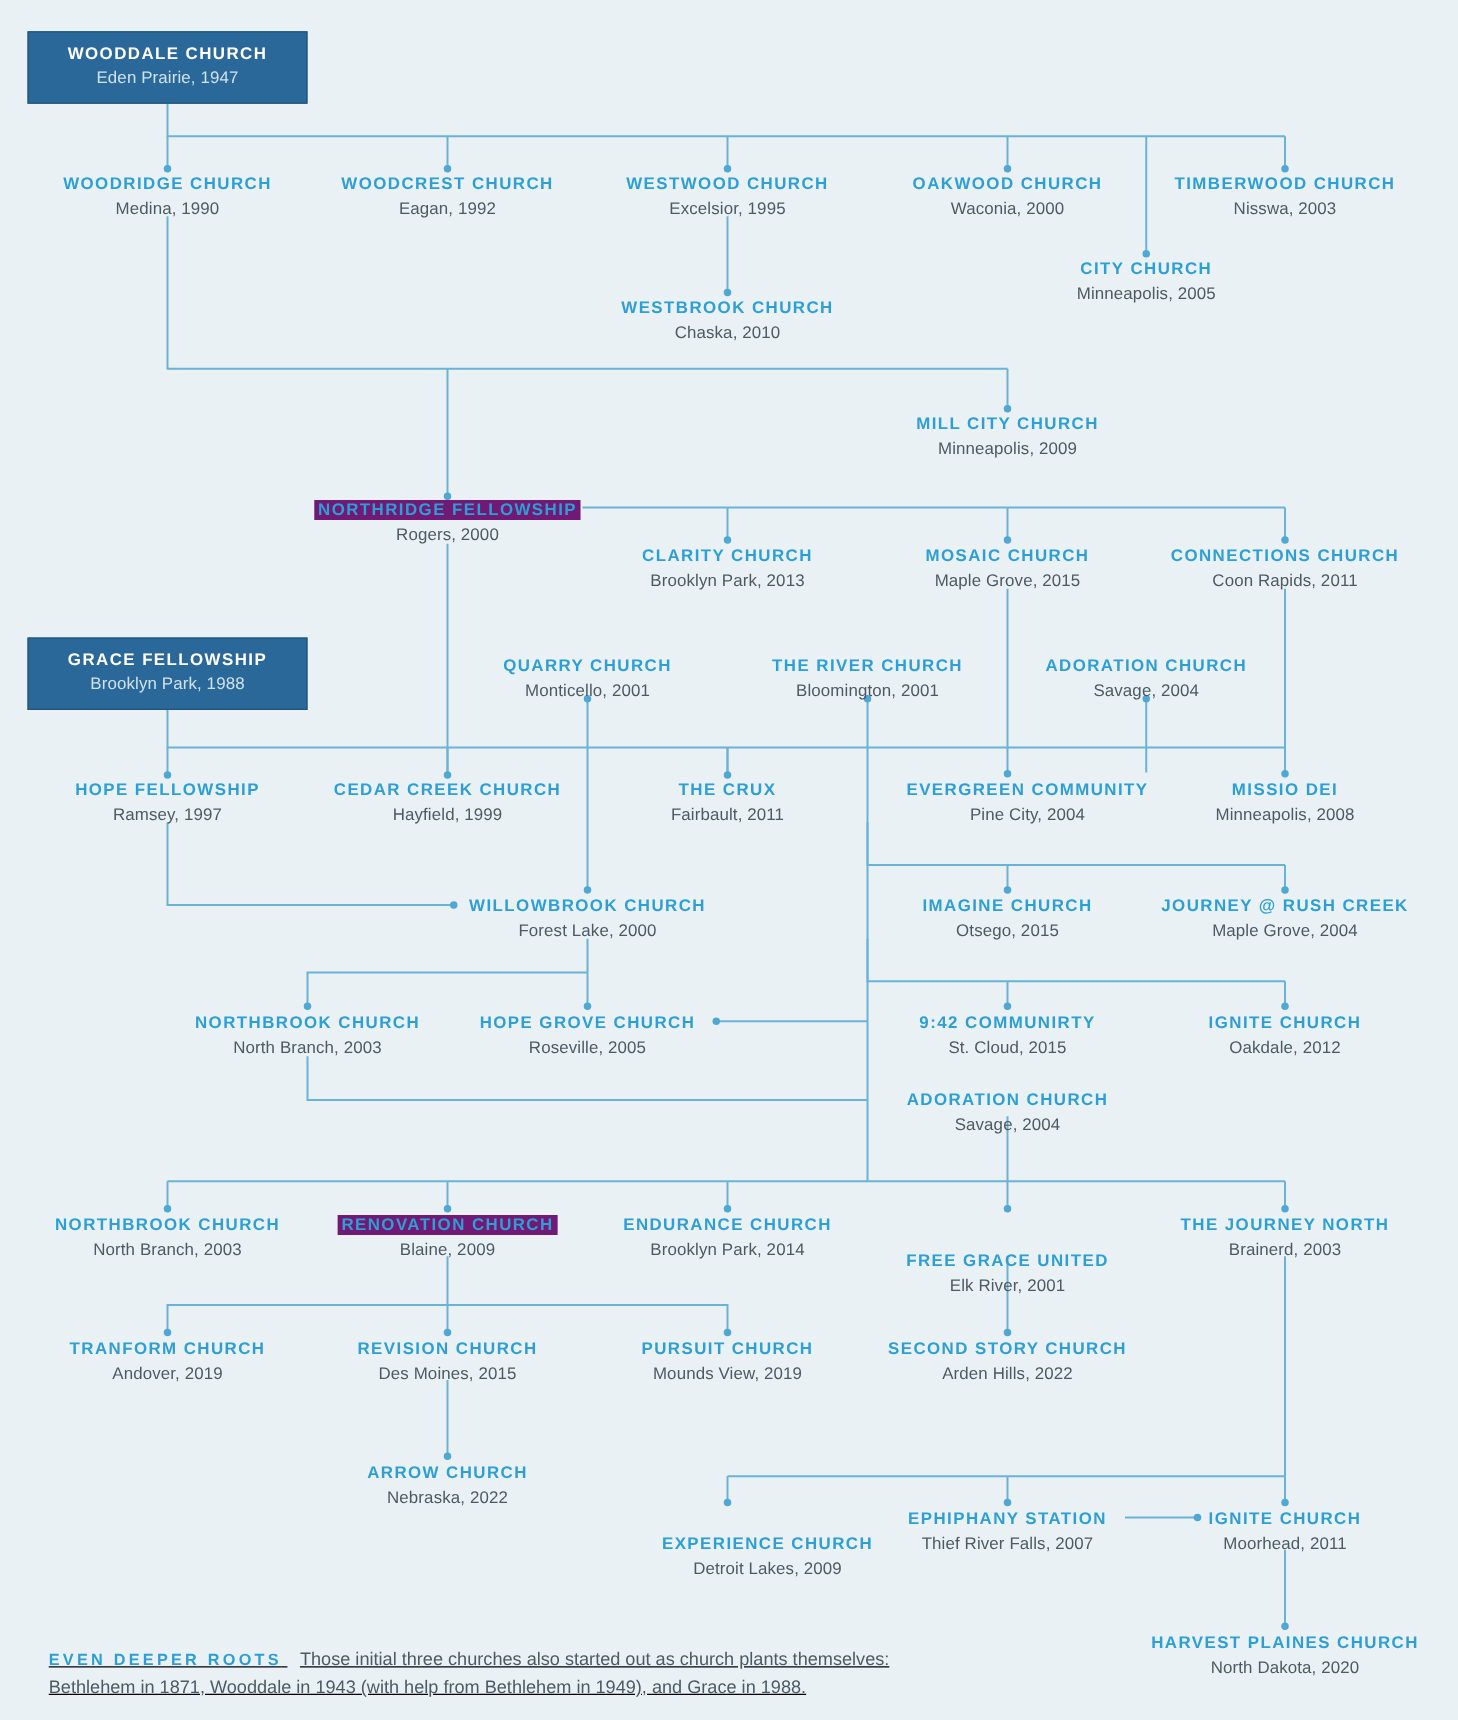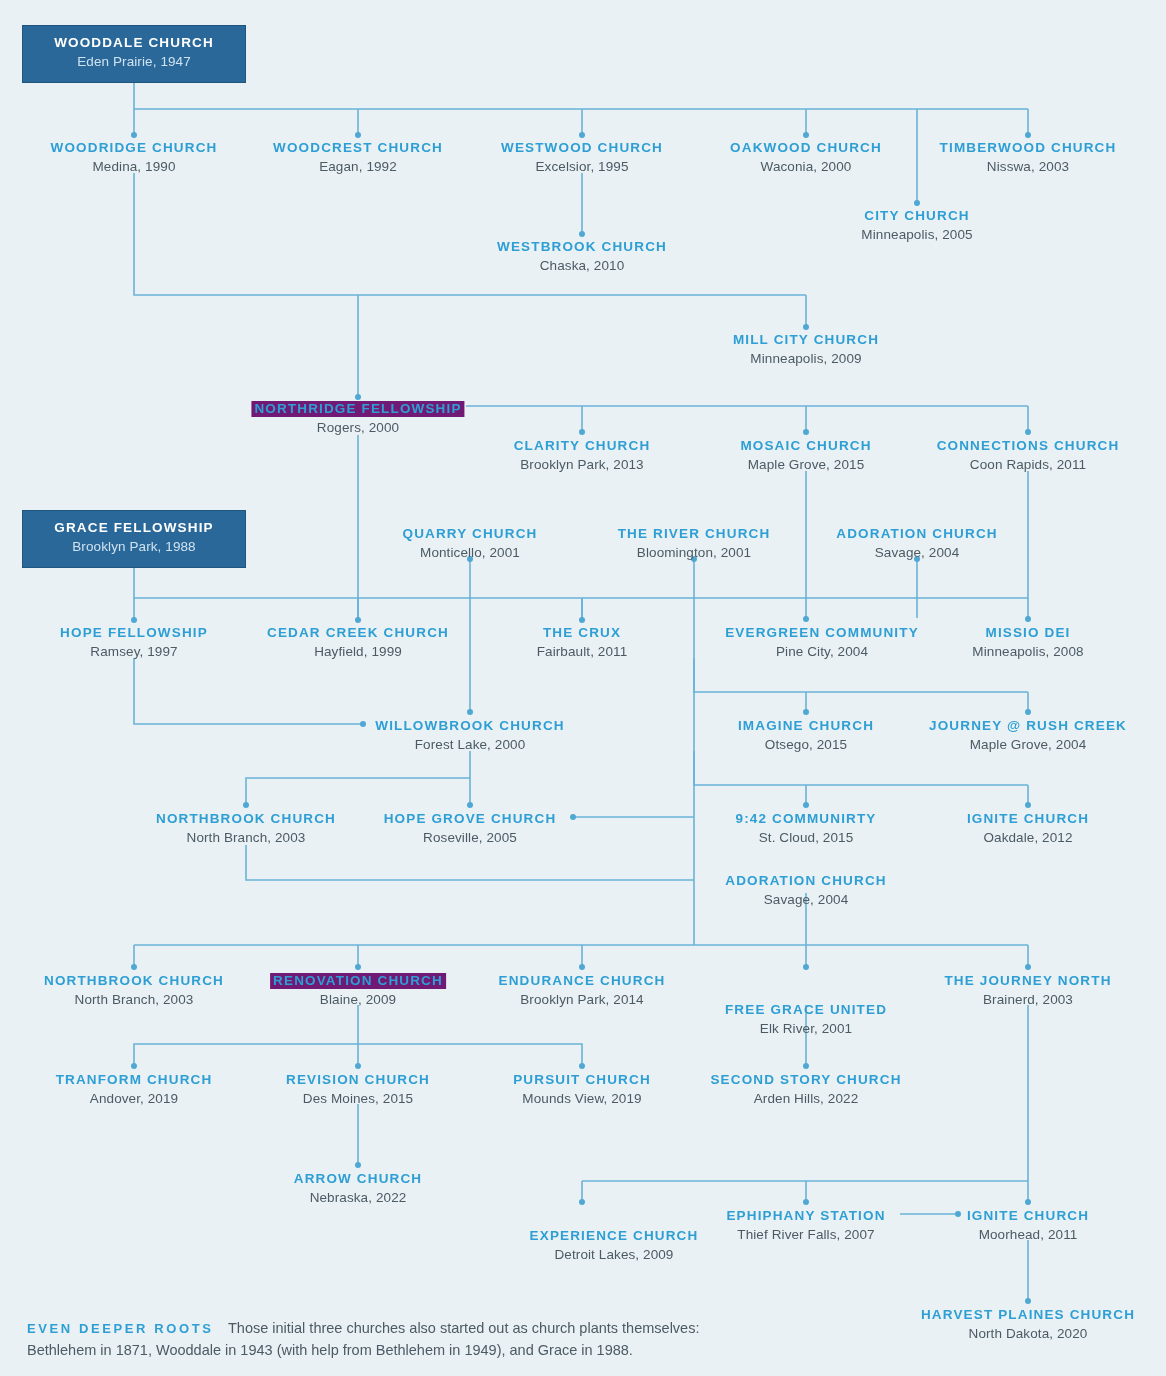--- a/index.html
+++ b/index.html
@@ -50,21 +50,21 @@
   }
   .rootbox .nm{
     font-size:13.5px;font-weight:bold;letter-spacing:1.15px;color:#ffffff;line-height:1.05;
   }
   .rootbox .loc{
     font-size:13.5px;font-weight:normal;color:#cfe2ef;margin-top:5px;line-height:1.05;letter-spacing:0.1px;
   }
 
   .footer{
     position:absolute;
-    left:27px;top:1318px;width:1100px;
+    left:39px;top:1318px;width:1100px;text-decoration:underline;
   }
   .footer .kicker{
     font-size:13px;font-weight:bold;letter-spacing:2.6px;color:#2e9fd4;
   }
   .footer .body{
     font-size:14.5px;color:#4c5a63;line-height:1.5;display:inline;
   }
   .footer .l1{display:block;}
 </style>
 </head>

